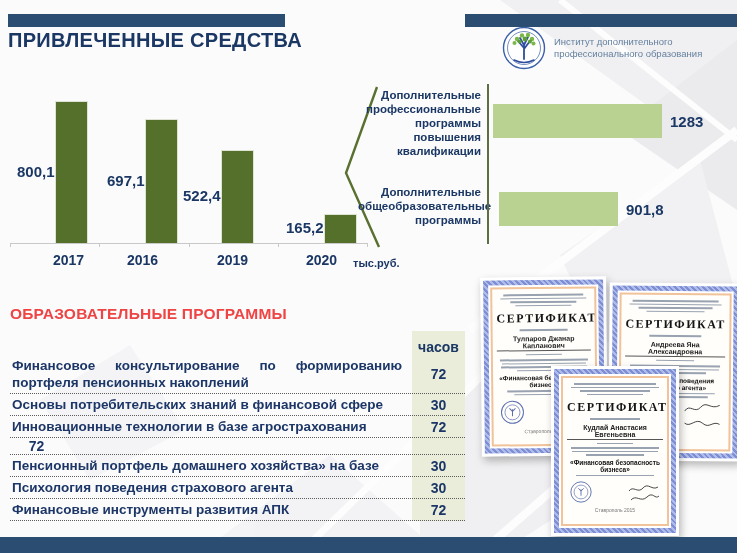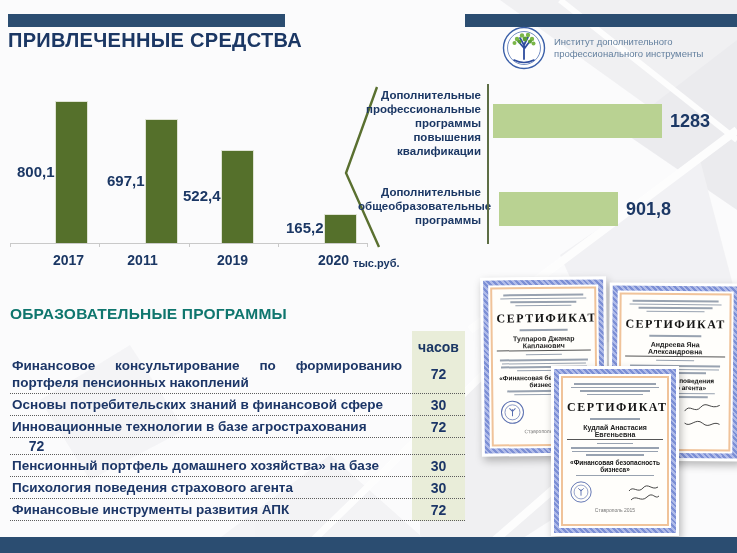--- a/index.html
+++ b/index.html
@@ -32,24 +32,24 @@
   .chevron{position:absolute;left:340px;top:82px;}
 
   
   .hchart{position:absolute;left:358px;top:80px;width:359px;height:172px;}
   .hlabel{position:absolute;left:0;width:123px;text-align:right;font-size:11.5px;line-height:14px;font-weight:bold;color:#1b3764;white-space:pre-line;}
   .hl1{top:8px;} .hl2{top:105px;}
   .haxis{position:absolute;left:129px;top:4px;width:2px;height:160px;background:#5d6e45;}
   .hrow{position:absolute;left:135px;display:flex;align-items:center;gap:8px;}
   .hr1{top:24px;} .hr2{top:112px;padding-left:6px;}
   .hbar{height:34px;background:#b9d292;}
-  .hvalue{font-size:18px;font-weight:bold;color:#1b3764;}
-
-  
-  .programs-title{position:absolute;left:10px;top:305px;font-size:15.5px;font-weight:bold;color:#0f766e;letter-spacing:.2px;}
+  .hvalue{font-size:15px;font-weight:bold;color:#1b3764;}
+
+  
+  .programs-title{position:absolute;left:10px;top:305px;font-size:15.5px;font-weight:bold;color:#ef4444;letter-spacing:.2px;}
   .ptable{position:absolute;left:10px;top:331px;width:455px;}
   .green-col{position:absolute;left:402px;top:0;width:53px;height:100%;background:#e9edd9;}
   .hours-head{position:absolute;left:402px;top:8px;width:53px;text-align:center;font-size:14px;font-weight:bold;color:#1b3764;}
   .prows{position:relative;padding-top:24px;}
   .prow{display:flex;border-bottom:1.5px dotted #5c5c5c;}
   .pname{flex:0 0 402px;box-sizing:border-box;padding:2px 10px 2px 2px;font-size:13.5px;line-height:17px;font-weight:bold;color:#1c3667;text-align:justify;}
   .phours{flex:0 0 53px;display:flex;align-items:center;justify-content:center;font-size:14px;font-weight:bold;color:#1c3667;}
 
   
   .cert{position:absolute;background:#fff;padding:3px;box-shadow:2px 4px 8px rgba(0,0,0,.28);}
@@ -105,21 +105,21 @@
           <circle cx="12.5" cy="17" r="2"></circle>
           <circle cx="31.5" cy="17.5" r="2"></circle>
         <circle cx="23" cy="13" r="2.4" fill="#5a9e35"></circle>
           <circle cx="17.5" cy="15.5" r="2" fill="#5a9e35"></circle>
           <circle cx="28" cy="15.5" r="2" fill="#5a9e35"></circle>
       </g>
       <path d="M12 34 Q22 39 32 34" stroke="#2e4d9e" stroke-width="1.6" fill="none" stroke-linecap="round"></path>
     </svg>
     <div class="org-name">
       <div>Институт  дополнительного</div>
-      <div>профессионального инструменты</div>
+      <div>профессионального образования</div>
     </div>
   </div>
 
   <div class="vchart layer">
     <div class="vaxis"></div>
     <div class="vtick" style="left:0"></div>
     <div class="vtick" style="left:89px"></div>
     <div class="vtick" style="left:179px"></div>
     <div class="vtick" style="left:268px"></div>
     <div class="vtick" style="left:357px"></div>
@@ -135,23 +135,23 @@
     <div class="vgroup" style="left:173px">
       <div class="vvalue">522,4</div>
       <div class="vbar" style="height: 93px;"></div>
     </div>
     <div class="vgroup" style="left:276px">
       <div class="vvalue">165,2</div>
       <div class="vbar" style="height: 29px;"></div>
     </div>
 
     <div class="vyear" style="left:23px">2017</div>
-    <div class="vyear" style="left:97px">2011</div>
+    <div class="vyear" style="left:97px">2016</div>
     <div class="vyear" style="left:187px">2019</div>
-    <div class="vyear" style="left:288px">2020</div>
+    <div class="vyear" style="left:276px">2020</div>
     <div class="vunit">тыс.руб.</div>
   </div>
 
   <svg class="chevron layer" width="46" height="170" viewBox="0 0 46 170">
     <polyline points="37,5 6,91 39,165" fill="none" stroke="#5a7030" stroke-width="2.4"></polyline>
   </svg>
 
   <div class="hchart layer">
     <div class="hlabel hl1">Дополнительные
 профессиональные

